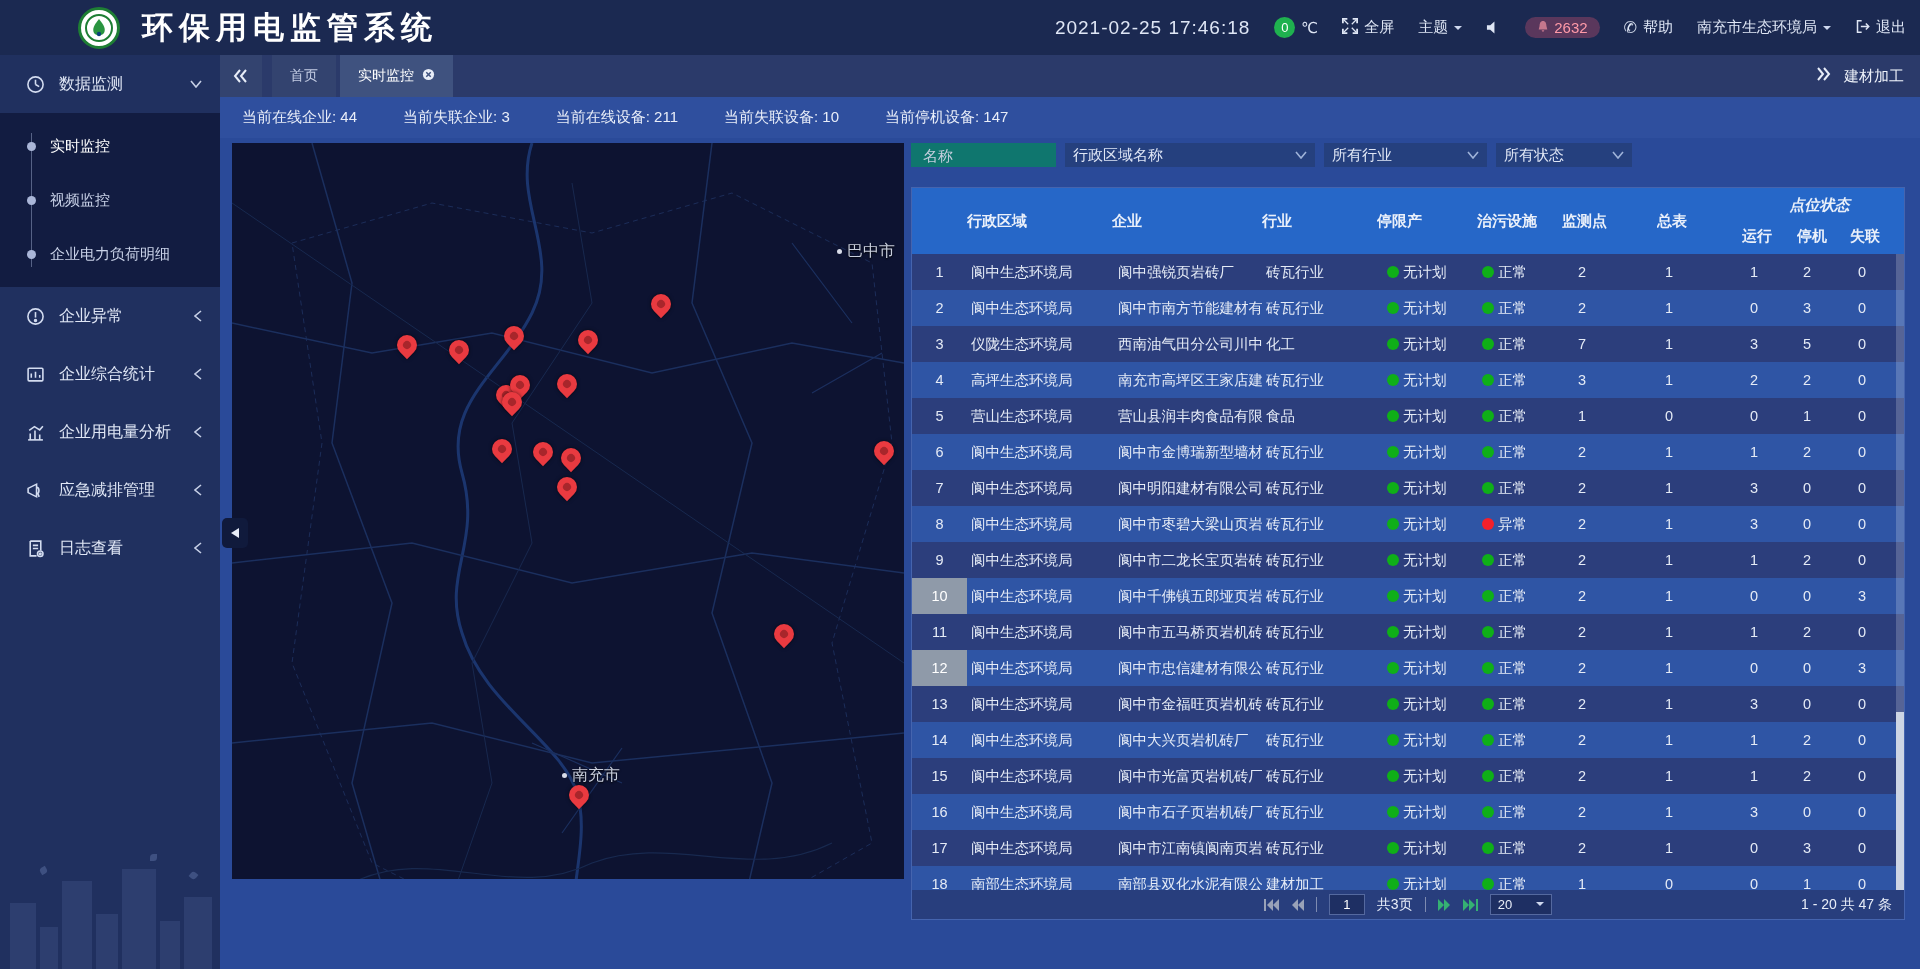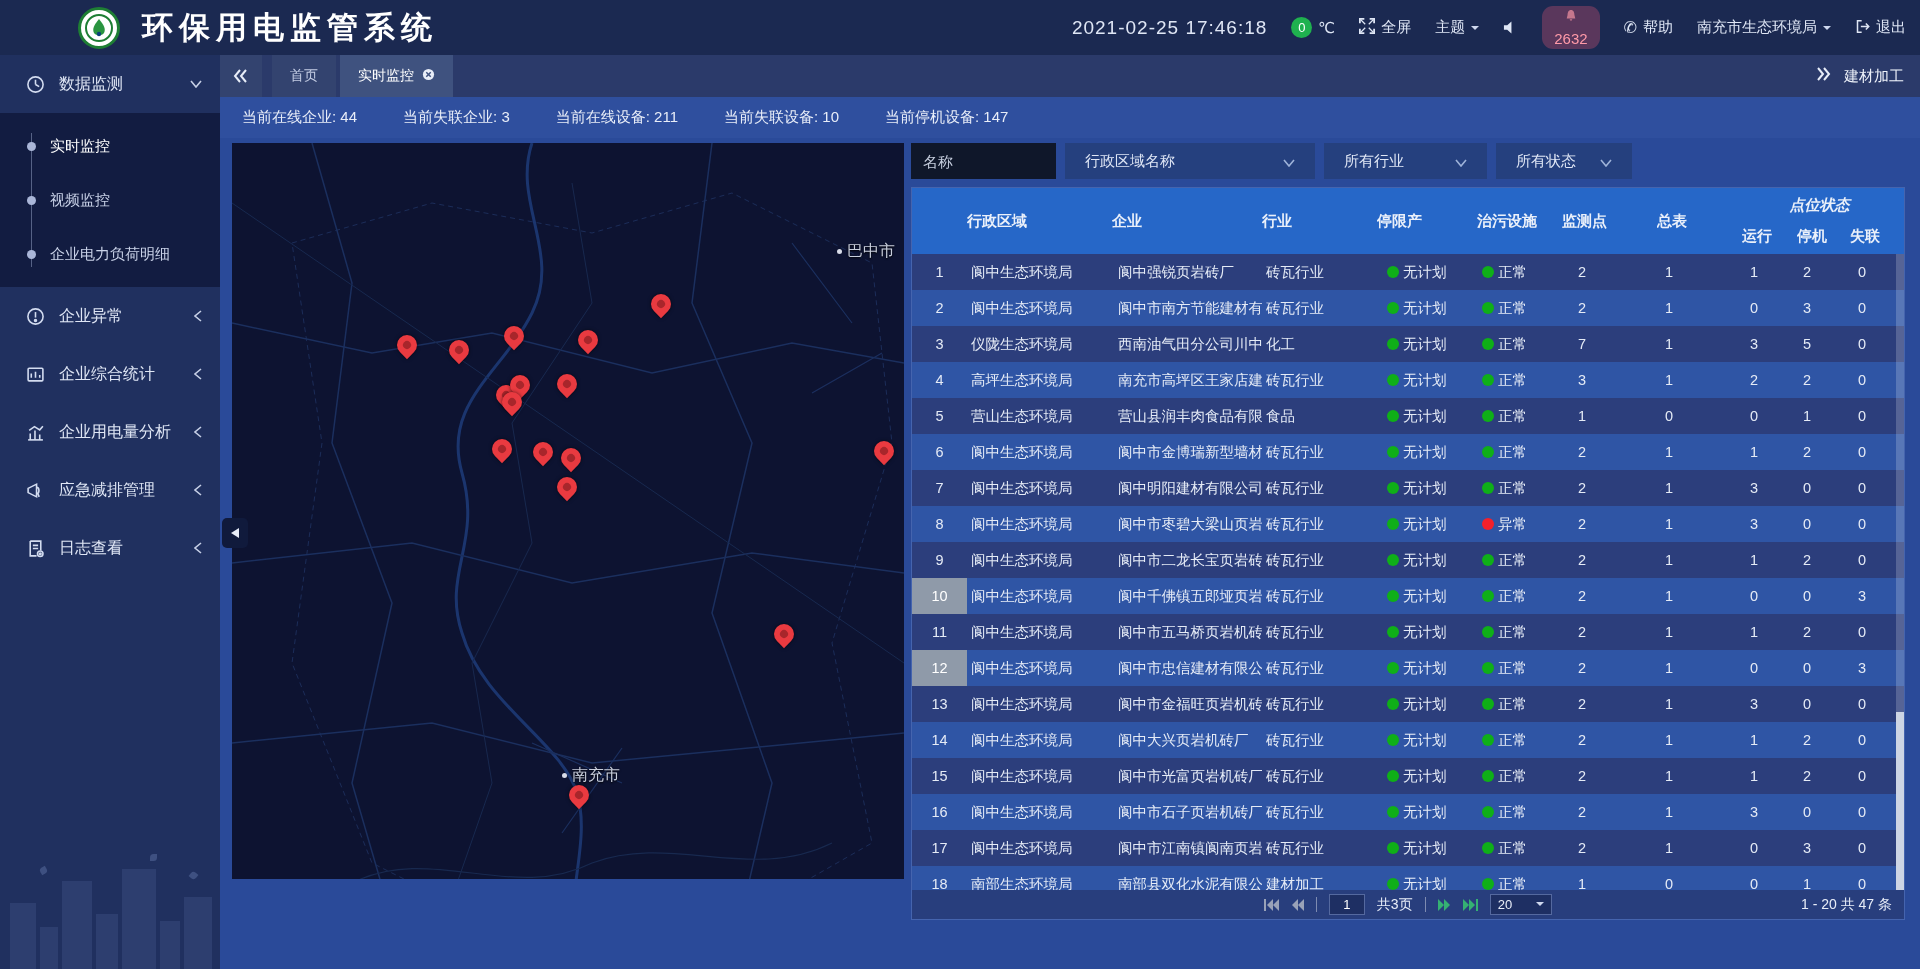--- a/index.html
+++ b/index.html
@@ -16,21 +16,21 @@
   .logo svg { display:block; }
   .app-title { font-size:31px; font-weight:bold; letter-spacing:6px; color:#ffffff; white-space:nowrap; }
   .top-right { display:flex; align-items:center; gap:24px; font-size:15px; color:#dfe6f5; }
   .datetime { font-size:19px; letter-spacing:1px; }
   .temp { display:flex; align-items:center; gap:6px; }
   .temp-badge { width:21px; height:21px; border-radius:50%; background:#1fb14f; color:#fff; font-size:13px;
                 display:flex; align-items:center; justify-content:center; }
   .top-btn { display:flex; align-items:center; gap:6px; cursor:pointer; white-space:nowrap; }
   .caret-down { width:0; height:0; border:4px solid transparent; border-top-color:#cfd8ee; margin-top:4px; }
   .alarm-pill { display:flex; align-items:center; gap:5px; background:rgba(240,90,120,.30); color:#ff9aa8;
-                border-radius:11px; padding:2px 12px; font-size:15px;flex-direction:column; }
+                border-radius:11px; padding:2px 12px; font-size:15px; }
 
   
   .sidebar { position:absolute; left:0; top:55px; width:220px; height:914px; background:#20305f; z-index:20; overflow:hidden; }
   .menu-item { height:58px; display:flex; align-items:center; padding:0 18px 0 26px; gap:14px; cursor:pointer; color:#dfe6f5; font-size:16px; }
   .menu-item .mi-label { flex:1; white-space:nowrap; }
   .submenu { background:#121c41; position:relative; padding:6px 0; }
   .submenu .rail { position:absolute; left:31px; top:20px; bottom:20px; width:1px; background:rgba(170,185,220,.45); }
   .submenu-item { height:54px; display:flex; align-items:center; padding-left:50px; position:relative; cursor:pointer;
                   color:#c9d2e8; font-size:15px; white-space:nowrap; }
   .submenu-item.active { color:#ffffff; }
@@ -62,25 +62,25 @@
   .city .cdot { display:inline-block; width:5px; height:5px; border-radius:50%; background:#d8dce8; margin-right:5px; vertical-align:2px; }
   .pin { position:absolute; width:20px; height:20px; background:#e93a40; border-radius:50% 50% 50% 0;
          transform:rotate(-45deg); box-shadow:0 0 4px rgba(0,0,0,.6); }
   .pin::after { content:""; position:absolute; left:6px; top:6px; width:8px; height:8px; border-radius:50%; background:#a8262b; }
   .map-collapse { position:absolute; left:222px; top:518px; width:26px; height:30px; background:#101a3c; border:none;
                   border-radius:5px; color:#e8edf8; display:flex; align-items:center; justify-content:center; cursor:pointer; z-index:25; }
 
   
   .panel { position:absolute; left:911px; top:143px; width:994px; height:777px; }
   .filters { display:flex; gap:9px; height:36px; }
-  .f-input { width:145px; height:36px; background:#0f172a; border:none; outline:none; color:#e8edf8;
+  .f-input { width:145px; height:24px; background:#0f766e; border:none; outline:none; color:#e8edf8;
              padding:0 12px; font-size:15px; font-family:inherit; }
   .f-input::placeholder { color:#c6cede; }
-  .f-select { height:36px; background:#25407e; display:flex; align-items:center; justify-content:space-between;
-              padding:0 20px; font-size:15px; color:#dfe6f5; cursor:pointer; }
+  .f-select { height:24px; background:#25407e; display:flex; align-items:center; justify-content:space-between;
+              padding:0 8px; font-size:15px; color:#dfe6f5; cursor:pointer;font-family:Liberation Mono, monospace; }
   .f-select.w1 { width:250px; } .f-select.w2 { width:163px; } .f-select.w3 { width:136px; }
 
   .tablebox { position:absolute; left:0; top:44px; width:994px; height:733px; border:1px solid rgba(120,150,215,.35); overflow:hidden; }
   .cols { display:grid; grid-template-columns:55px 145px 150px 115px 100px 85px 95px 85px 55px 53px 47px; }
   .thead { position:relative; height:66px; background:#2667c8; font-size:15px; font-weight:bold; color:#eaf0fa; }
   .thead .hc { display:flex; align-items:center; overflow:hidden; white-space:nowrap; }
   .thead .hc.sub { align-items:flex-end; padding-bottom:8px; }
   .point-status { position:absolute; left:830px; top:8px; width:155px; text-align:center; font-style:italic; }
   .tbody { position:absolute; left:0; top:66px; width:994px; height:638px; overflow:hidden; }
   .trow { height:36px; font-size:14.5px; color:#e5ebf6; cursor:pointer; }

